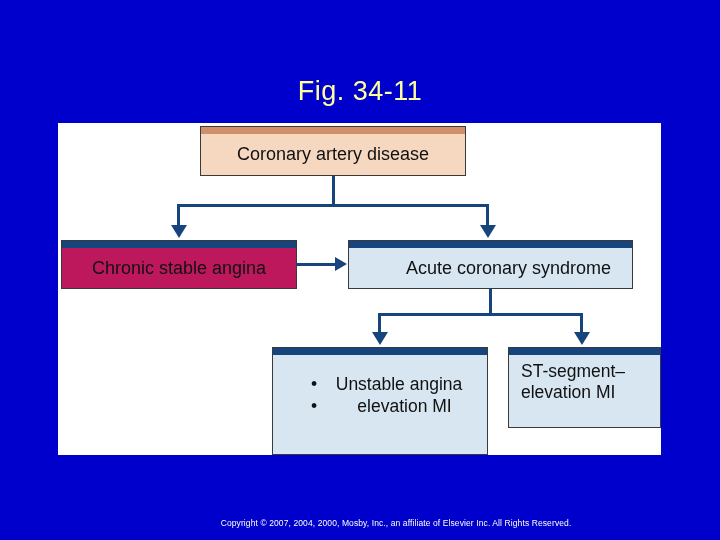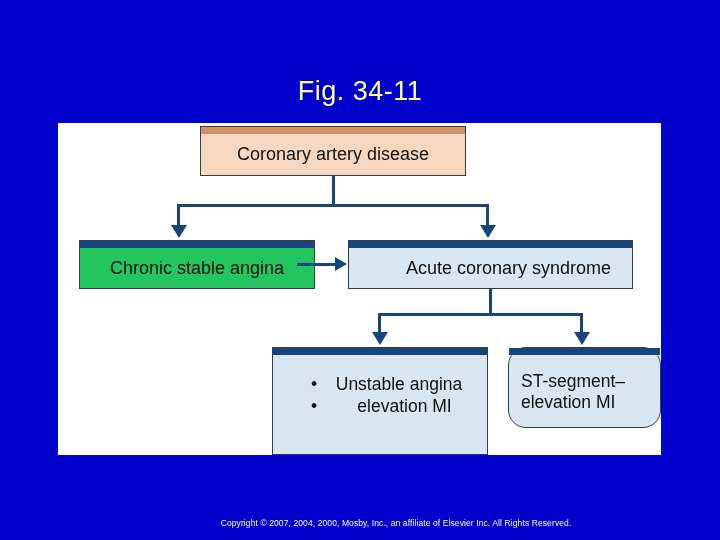--- a/index.html
+++ b/index.html
@@ -76,22 +76,21 @@
   }
   #node-cad .cap { background: #cf8f6b; }
   #node-cad .txt { font-size: 18px; }
 
   
   #node-csa {
     left: 3px;
     top: 117px;
     width: 236px;
     height: 49px;
-    background: #22c55e;
-    margin-left: 18px;
+    background: #be185d;
   }
   #node-csa .cap { background: #15457c; }
   #node-csa .txt { font-size: 18px; }
 
   #node-acs {
     left: 290px;
     top: 117px;
     width: 285px;
     height: 49px;
     background: #d7e6f1;
@@ -135,22 +134,21 @@
     display: block;
     padding-left: 11px;
   }
 
   #node-stemi {
     left: 450px;
     top: 224px;
     width: 153px;
     height: 81px;
     background: #d7e6f1;
-    align-items: center;
-    border-radius: 18px;
+    align-items: flex-start;
   }
   #node-stemi .cap { background: #15457c; }
   #node-stemi .txt {
     font-size: 17.5px;
     text-align: left;
     padding: 13px 8px 4px 12px;
     line-height: 1.2;
   }
 
   

